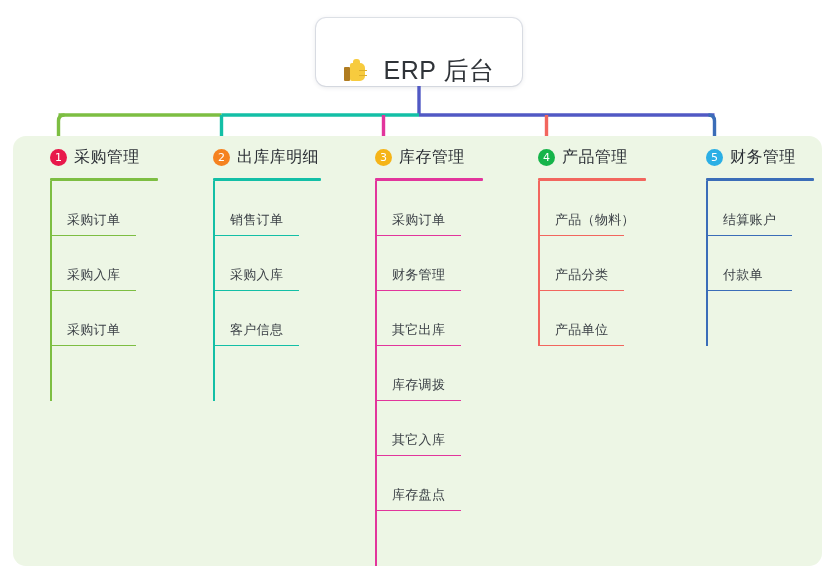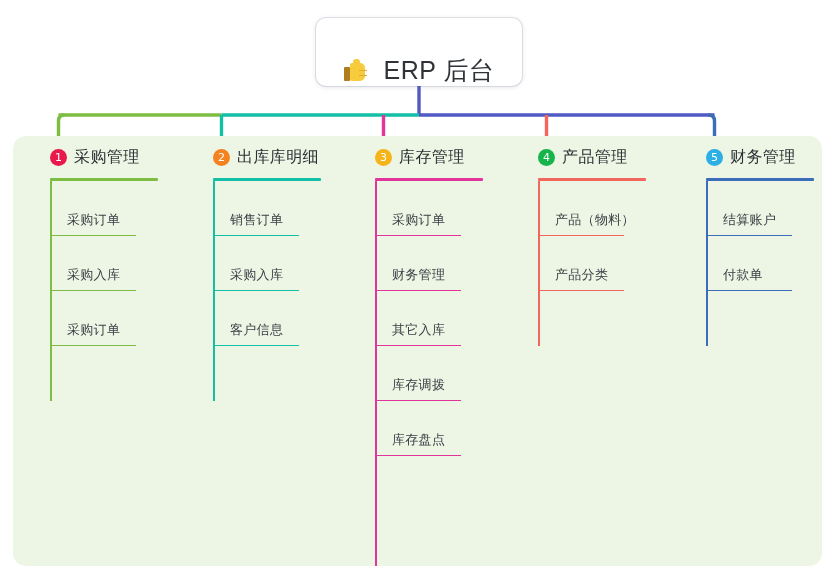--- a/index.html
+++ b/index.html
@@ -250,25 +250,29 @@
         <div class="item-spine" style="background: rgb(226, 53, 156); height: 385px;"></div>
         <div class="item">
           <span class="item-text">采购订单</span>
           <span class="item-rule" style="background: rgb(226, 53, 156);"></span>
         </div>
         <div class="item">
           <span class="item-text">财务管理</span>
           <span class="item-rule" style="background: rgb(226, 53, 156);"></span>
         </div>
         <div class="item">
+          <span class="item-text">其它出库</span>
+          <span class="item-rule" style="background: rgb(226, 53, 156);"></span>
+        </div>
+        <div class="item">
+          <span class="item-text">库存调拨</span>
+          <span class="item-rule" style="background: rgb(226, 53, 156);"></span>
+        </div>
+        <div class="item">
           <span class="item-text">其它入库</span>
-          <span class="item-rule" style="background: rgb(226, 53, 156);"></span>
-        </div>
-        <div class="item">
-          <span class="item-text">库存调拨</span>
           <span class="item-rule" style="background: rgb(226, 53, 156);"></span>
         </div>
         <div class="item">
           <span class="item-text">库存盘点</span>
           <span class="item-rule" style="background: rgb(226, 53, 156);"></span>
         </div>
       </div>
     </div>
     <div class="column" style="left: 520px;">
       <div class="col-head">
@@ -279,20 +283,24 @@
       <div class="items">
         <div class="item-spine" style="background: rgb(242, 102, 94); height: 165px;"></div>
         <div class="item">
           <span class="item-text">产品（物料）</span>
           <span class="item-rule" style="background: rgb(242, 102, 94);"></span>
         </div>
         <div class="item">
           <span class="item-text">产品分类</span>
           <span class="item-rule" style="background: rgb(242, 102, 94);"></span>
         </div>
+        <div class="item">
+          <span class="item-text">产品单位</span>
+          <span class="item-rule" style="background: rgb(242, 102, 94);"></span>
+        </div>
       </div>
     </div>
     <div class="column" style="left: 688px;">
       <div class="col-head">
         <span class="num-badge" style="background: rgb(43, 175, 229);">5</span>
         <span class="col-title">财务管理</span>
       </div>
       <div class="col-rule" style="width: 108px; background: rgb(59, 109, 184);"></div>
       <div class="items">
         <div class="item-spine" style="background: rgb(59, 109, 184); height: 165px;"></div>

